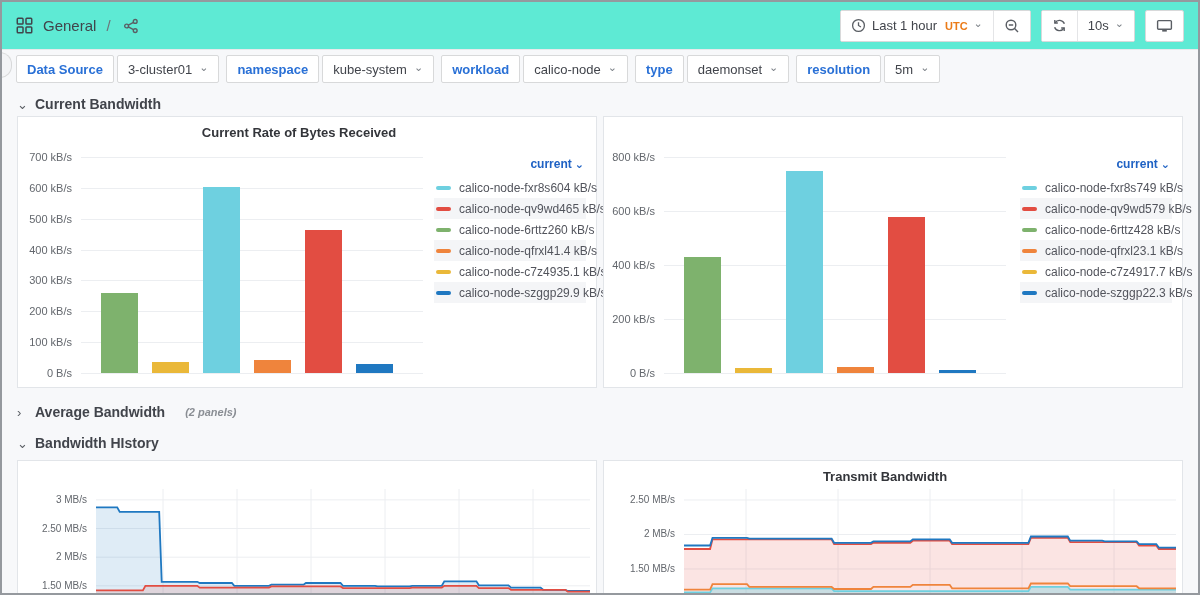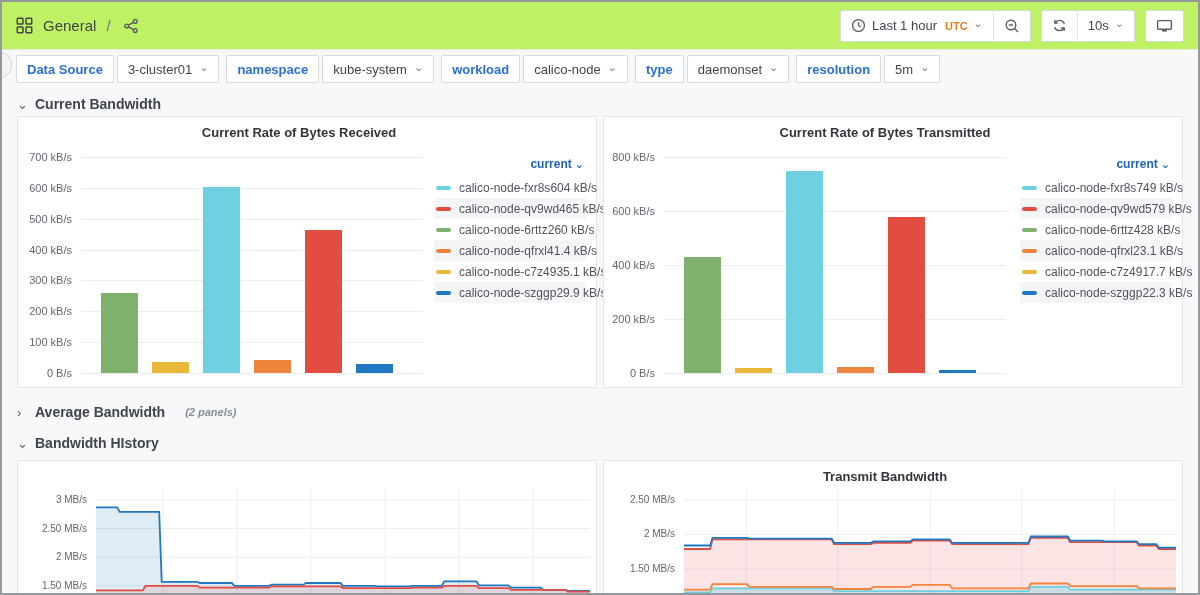--- a/index.html
+++ b/index.html
@@ -6,21 +6,21 @@
   html,body { width:1200px; height:595px; overflow:hidden; }
   body {
     font-family:"Liberation Sans","DejaVu Sans",sans-serif;
     background:#f7f8fa;
     border:2px solid #95999e;
     position:relative;
     color:#41444b;
   }
   
   .navbar {
-    height:48px; background:#bef264; border-bottom:1px solid #e8e9eb;
+    height:48px; background:#5eead4; border-bottom:1px solid #e8e9eb;
     display:flex; align-items:center; padding:0 14px; justify-content:space-between;
   }
   .breadcrumb { display:flex; align-items:center; gap:10px; font-size:15px; color:#41444b; }
   .breadcrumb .crumb { cursor:pointer; }
   .icon-btn { display:flex; align-items:center; justify-content:center; cursor:pointer; }
   .nav-right { display:flex; align-items:center; gap:10px; }
   .btn-group {
     display:flex; align-items:stretch; background:#fff; border:1px solid #d8d9da;
     border-radius:2px; height:32px; overflow:hidden;
   }
@@ -262,21 +262,20 @@
           </div>
           <div class="legend-row alt">
             <div class="legend-dash" style="background: rgb(31, 120, 193);"></div>
             <span class="legend-name">calico-node-szggp</span>
             <span class="legend-val">29.9 kB/s</span>
           </div>
         </div>
     </div>
   </section>
   <section class="panel" id="panel1">
-    <h2 class="panel-title">Current Rate of Bytes Transmitted</h2>
     <div class="bar-plot" style="left: 60px; bottom: 14px; width: 342px; height: 216px;">
         <div class="gridline" style="top: 216px;"></div>
         <div class="tick-label" style="top: 210px;">0 B/s</div>
         <div class="gridline" style="top: 162px;"></div>
         <div class="tick-label" style="top: 156px;">200 kB/s</div>
         <div class="gridline" style="top: 108px;"></div>
         <div class="tick-label" style="top: 102px;">400 kB/s</div>
         <div class="gridline" style="top: 54px;"></div>
         <div class="tick-label" style="top: 48px;">600 kB/s</div>
         <div class="gridline" style="top: 0px;"></div>

